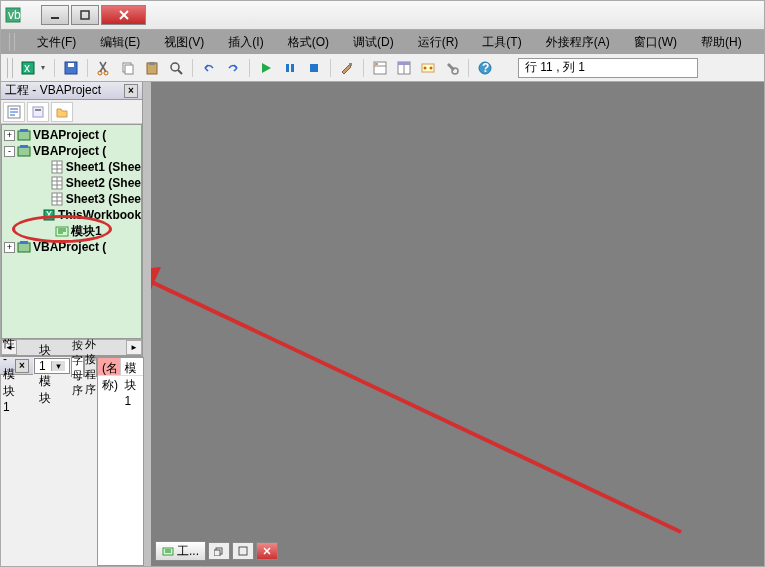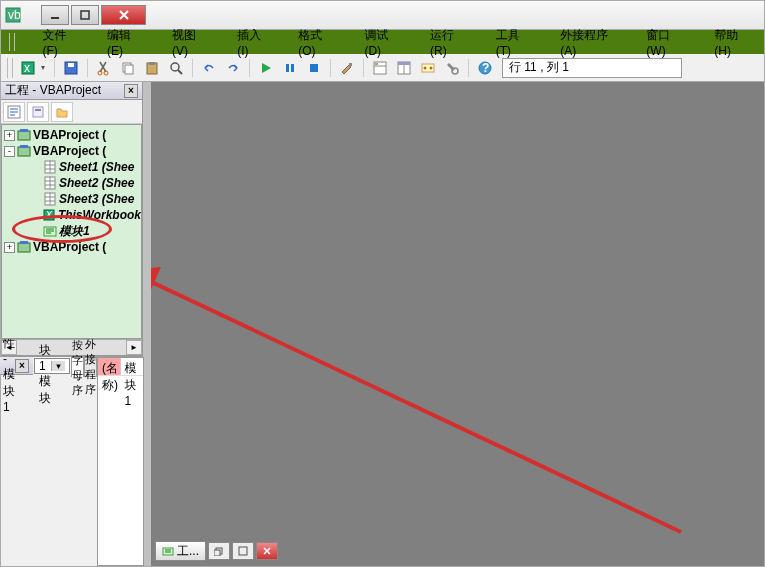--- a/index.html
+++ b/index.html
@@ -9,52 +9,52 @@
 .titlebar { height: 30px; background: linear-gradient(to bottom, #f8f8f8, #e8e8e8); border: 1px solid #aaa; display: flex; align-items: center; padding: 0 4px; }
 .titlebar-icon { width: 16px; height: 16px; margin-right: 20px; display: inline-flex; }
 .titlebar-text { flex: 1; color: #333; }
 .window-btns { display: flex; gap: 2px; }
 .win-btn { width: 28px; height: 20px; border: 1px solid #888; display: flex; align-items: center; justify-content: center; cursor: pointer; }
 .win-btn.min { background: linear-gradient(to bottom, #eee, #ccc); }
 .win-btn.max { background: linear-gradient(to bottom, #eee, #ccc); }
 .win-btn.close { background: linear-gradient(to bottom, #e57373, #c62828); color: white; width: 45px; }
 
 
-.menubar { height: 24px; background: #4d7c0f; border-left: 1px solid #aaa; border-right: 1px solid #aaa; display: flex; align-items: center; padding: 0 8px; gap: 18px; }
+.menubar { height: 24px; background: #a3a3a3; border-left: 1px solid #aaa; border-right: 1px solid #aaa; display: flex; align-items: center; padding: 0 8px; gap: 12px; }
 .menubar-grip { width: 6px; height: 18px; border-left: 1px solid #bbb; border-right: 1px solid #bbb; margin-right: 4px; }
 .menu-item { padding: 2px 6px; cursor: pointer; color: #000; }
 
 
 .toolbar { height: 28px; background: #f0f0f0; border: 1px solid #aaa; border-top: none; display: flex; align-items: center; padding: 0 6px; gap: 2px; }
 .tb-grip { width: 6px; height: 20px; border-left: 1px solid #bbb; border-right: 1px solid #bbb; margin-right: 2px; }
 .tb-btn { width: 22px; height: 22px; display: flex; align-items: center; justify-content: center; cursor: pointer; border: 1px solid transparent; }
 .tb-sep { width: 1px; height: 18px; background: #ccc; margin: 0 3px; }
 .tb-dd { width: 8px; font-size: 8px; color: #555; }
-.tb-cursor-box { min-width: 180px; height: 20px; border: 1px solid #999; background: white; padding: 2px 6px; margin-left: 4px; display: flex; align-items: center; }
+.tb-cursor-box { min-width: 180px; height: 20px; border: 1px solid #999; background: white; padding: 2px 6px; margin-left: 20px; display: flex; align-items: center; }
 
 
 .main { display: flex; height: calc(100% - 82px); border: 1px solid #aaa; border-top: none; gap: 8px; }
 .left-pane { width: 142px; display: flex; flex-direction: column; background: #f0f0f0; border-right: 1px solid #999; }
 .right-pane { flex: 1; background: #808080; position: relative; }
 
 
 .panel-header { height: 18px; background: linear-gradient(to bottom, #e8e8f0, #d0d0e0); border-bottom: 1px solid #999; display: flex; align-items: center; padding: 0 4px; font-size: 11px; }
 .panel-header-text { flex: 1; }
 .panel-close { width: 14px; height: 14px; border: 1px solid #888; background: #ddd; display: flex; align-items: center; justify-content: center; cursor: pointer; font-size: 10px; font-weight: bold; }
 
 .proj-toolbar { height: 24px; background: #f0f0f0; border-bottom: 1px solid #ccc; display: flex; align-items: center; padding: 2px; gap: 2px; }
 .proj-tb-btn { width: 22px; height: 20px; border: 1px solid #ccc; background: #fff; display: flex; align-items: center; justify-content: center; cursor: pointer; }
 
 .tree { flex: 1; background: #d8efd8; border: 1px solid #999; overflow: hidden; position: relative; font-size: 11px; padding: 2px 0; }
 .tree-row { display: flex; align-items: center; height: 16px; padding-left: 2px; white-space: nowrap; cursor: pointer; }
 .tree-exp { width: 11px; height: 11px; border: 1px solid #888; background: white; display: inline-flex; align-items: center; justify-content: center; font-size: 9px; line-height: 1; margin-right: 2px; }
 .tree-noexp { width: 13px; display: inline-block; }
 .tree-icon { width: 14px; height: 14px; display: inline-flex; align-items: center; justify-content: center; margin-right: 2px; }
 .tree-label { font-weight: bold; }
-.indent2 { padding-left: 28px; font-style: italic; }
+.indent2 { padding-left: 40px; }
 
 
 .red-circle { position: absolute; border: 3px solid #d32f2f; border-radius: 50%; pointer-events: none; }
 .red-arrow { position: absolute; pointer-events: none; }
 
 
 .props { border-top: 2px solid #999; }
 .props-combo { height: 16px; border: 1px solid #888; background: white; display: flex; align-items: center; padding: 0 4px; margin: 1px; font-size: 11px; }
 .props-combo-text { flex: 1; }
 .props-combo-btn { width: 14px; background: #ddd; border-left: 1px solid #aaa; text-align: center; font-size: 9px; }

